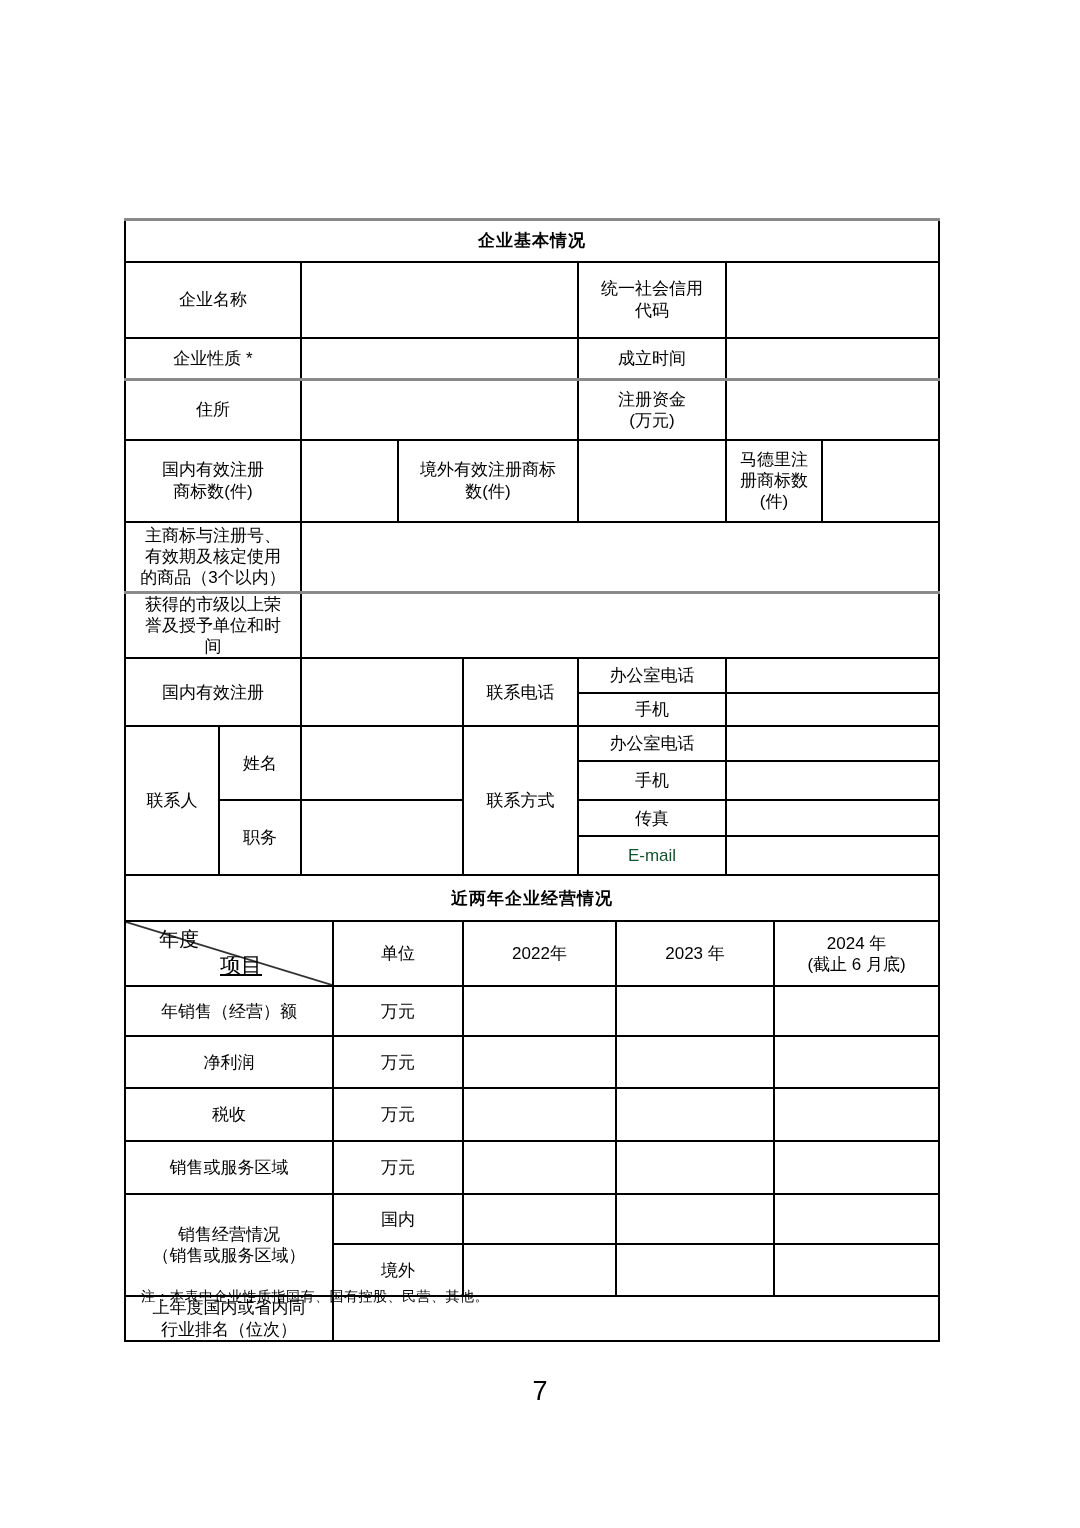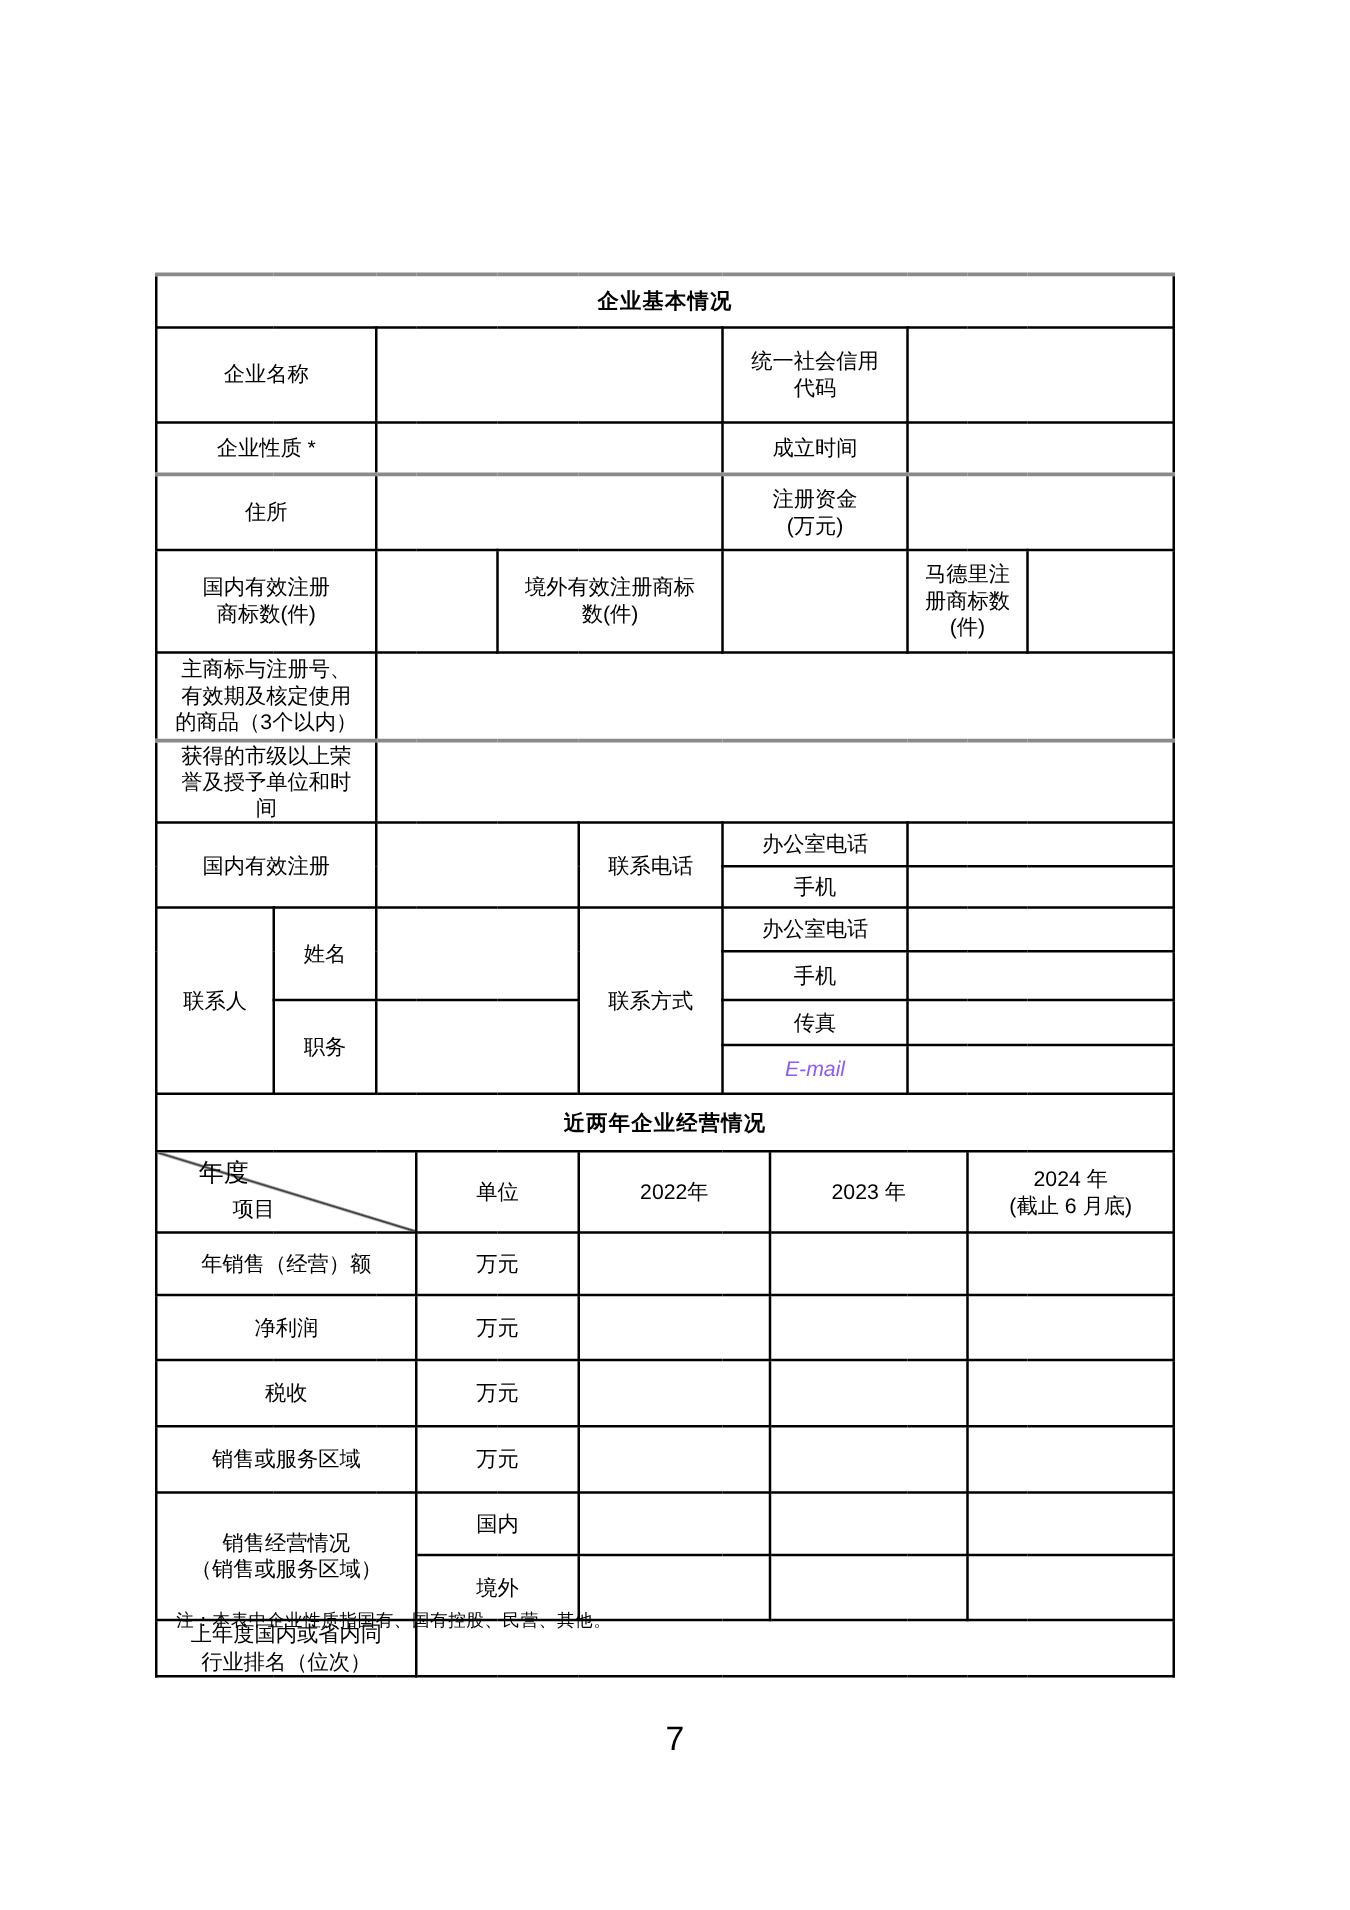--- a/index.html
+++ b/index.html
@@ -14,30 +14,30 @@
     border:2px solid #000; border-top:3px solid #8a8a8a;margin-top:28px;
   }
   table.form td {
     border:2px solid #000;
     text-align:center; vertical-align:middle;
     font-size:17px; line-height:1.24; padding:0 3px;
     white-space:pre-line; overflow:hidden;
   }
   tr.gray-top td { border-top:3px solid #8a8a8a; }
   td.sec-title { font-weight:700; font-size:19px; letter-spacing:1px; }
-  td.email-cell { font-size:15px; color:#8b5cf6;font-style:italic; }
+  td.email-cell { font-size:15px; color:#14532d; }
   
   td.diag {
     position:relative; padding:0;
     background-image:linear-gradient(to top right,
       transparent calc(50% - 1.4px), #333 calc(50% - 0.4px),
       #333 calc(50% + 0.4px), transparent calc(50% + 1.4px));
   }
   td.diag .yr   { position:absolute; top:5px;  left:33px;  font-size:20px; }
-  td.diag .item { position:absolute; bottom:7px; left:60px; font-size:17px; }
+  td.diag .item { position:absolute; bottom:7px; left:94px; font-size:21px;text-decoration:underline; }
   .footnote {
     position:absolute; left:141px; top:1288px; font-size:14px;
     letter-spacing:0.5px;
   }
   .pagenum {
     position:absolute; left:0; top:1376px; width:1080px;
     text-align:center; font-size:27px;
   }
 </style>
 </head>

